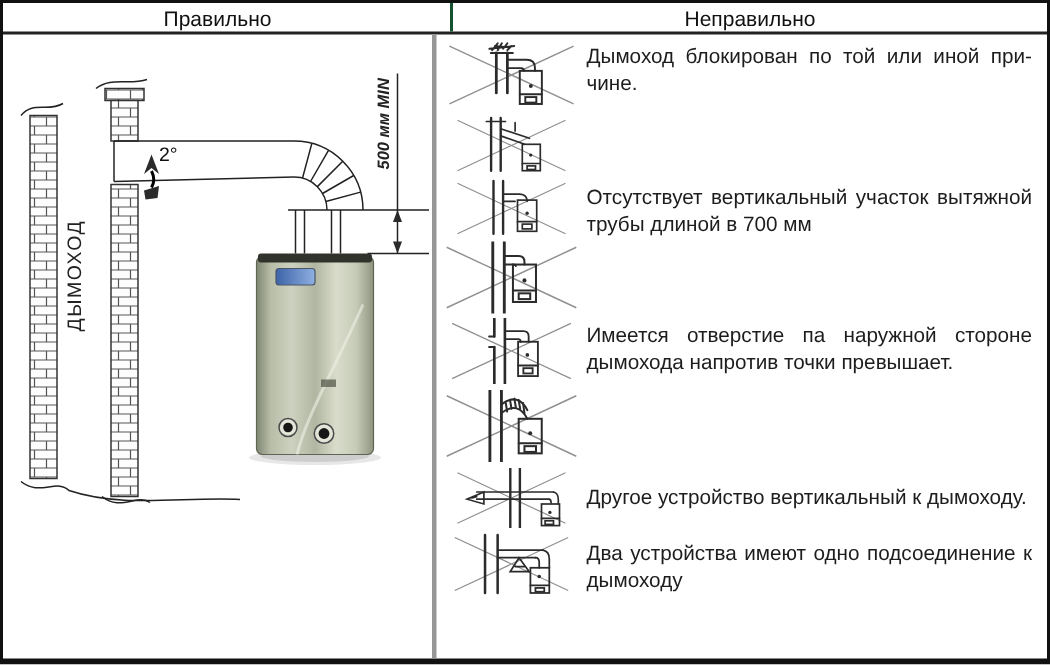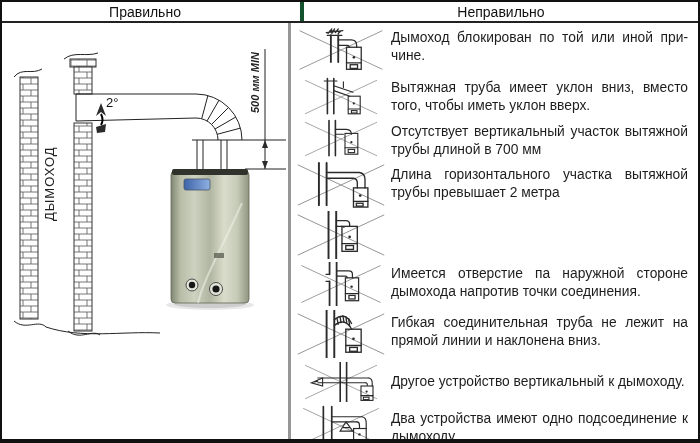--- a/index.html
+++ b/index.html
@@ -2,21 +2,21 @@
 <html><head>
 <meta charset="utf-8">
 <style>
   html,body{margin:0;padding:0;background:#fff;}
   .frame{position:relative;width:700px;height:443px;box-sizing:border-box;
     border:2px solid #111;border-bottom:4px solid #111;background:#fff;overflow:hidden;
     font-family:"Liberation Sans",sans-serif;}
   .header{display:flex;height:21px;box-sizing:border-box;border-bottom:2px solid #222;gap:12px;}
   .hcell{display:flex;align-items:center;justify-content:center;font-size:14px;color:#111;}
   .hleft{width:286px;}
-  .hright{flex:1;border-left:4px solid #14532d;}
+  .hright{flex:1;border-left:2px solid #14532d;}
   .content{display:flex;height:416px;}
   .left-panel{width:286px;position:relative;flex:0 0 286px;}
   .right-panel{flex:1;border-left:3px solid #979797;display:flex;flex-direction:column;
     padding-top:2px;box-sizing:border-box;overflow:hidden;}
   .wrow{display:flex;flex:0 0 auto;overflow:hidden;}
   .icell{flex:0 0 100px;display:flex;align-items:center;justify-content:center;}
   .tcell{flex:1;padding:0 10px 0 0;text-align:justify;font-size:13.8px;line-height:1.28;color:#1d1d1d;}
   .ln{stroke:#2b2b2b;stroke-width:1.4;fill:none;stroke-linecap:round;}
   .ln2{stroke:#2b2b2b;stroke-width:2;fill:none;stroke-linecap:round;}
   .fl{fill:#2b2b2b;stroke:none;}
@@ -139,52 +139,37 @@
             <path class="cross" d="M2,4 L92,46 M2,46 L92,4"></path>
             <path class="ln2" d="M30,2 V46 M38,2 V46"></path>
             <path class="ln" d="M26,5 H42 M50,6 V13"></path>
             <path class="ln" d="M38,11 L62,19 M38,17 L58,24"></path>
             <rect class="ln" x="56" y="24" width="15" height="22"></rect>
             <path class="ln" d="M56,40 H71"></path>
               <rect class="ln" x="60" y="42" width="7" height="3"></rect>
             <circle class="fl" cx="63" cy="33" r="1.4"></circle>
           </svg>
         </div>
-        <div class="tcell" style="padding-top:4px">Вытяжная труба имеет уклон вниз, вместо того, чтобы иметь уклон вверх.</div>
       </div>
 
       <div class="wrow" style="height:42px">
         <div class="icell">
           <svg width="94" height="40" viewBox="0 0 94 50">
             <path class="cross" d="M2,4 L92,46 M2,46 L92,4"></path>
             <path class="ln2" d="M32,2 V46 M40,2 V46"></path>
             <path class="ln" d="M40,13 H54 M40,19 H50 M54,13 Q60,13.5 60,19"></path>
             <rect class="ln" x="52" y="18" width="16" height="26"></rect>
             <path class="ln" d="M52,36 H68"></path>
               <rect class="ln" x="56" y="38" width="8" height="4"></rect>
             <circle class="fl" cx="60" cy="29" r="1.4"></circle>
           </svg>
         </div>
         <div class="tcell" style="padding-top:5px">Отсутствует вертикальный участок вытяжной трубы длиной в 700 мм</div>
       </div>
 
-      <div class="wrow" style="height:50px">
-        <div class="icell">
-          <svg width="94" height="48" viewBox="0 0 94 50">
-            <path class="cross" d="M2,4 L92,46 M2,46 L92,4"></path>
-            <path class="ln2" d="M24,2 V46 M32,2 V46"></path>
-            <path class="ln" d="M32,12 H66 M32,18 H60 M66,12 Q72,13 72,19 V28 M60,18 Q64,18.5 64,23 V28"></path>
-            <rect class="ln" x="60" y="28" width="15" height="20"></rect>
-            <path class="ln" d="M60,42 H75"></path>
-              <rect class="ln" x="63" y="44" width="7" height="3"></rect>
-            <circle class="fl" cx="67" cy="36" r="1.4"></circle>
-          </svg>
-        </div>
-        <div class="tcell" style="padding-top:6px">Длина горизонтального участка вытяжной трубы превышает 2 метра</div>
-      </div>
 
       <div class="wrow" style="height:50px">
         <div class="icell">
           <svg width="94" height="48" viewBox="0 0 94 50">
             <path class="cross" d="M2,4 L92,46 M2,46 L92,4"></path>
             <path class="ln2" d="M34,0 V50 M42,0 V50"></path>
             <path class="ln" d="M42,10 H52 M42,16 H48 M52,10 Q56,10 56,14 V16 M48,16 Q50,16 50,17"></path>
             <rect class="ln" x="48" y="16" width="16" height="26"></rect>
             <path class="ln" d="M48,34 H64"></path>
               <rect class="ln" x="52" y="36" width="8" height="4"></rect>
@@ -199,37 +184,36 @@
             <path class="cross" d="M2,4 L92,46 M2,46 L92,4"></path>
             <path class="ln2" d="M34,0 V14 M34,22 V50 M42,0 V50"></path>
             <path class="ln" d="M30,14 h4 M30,22 h4"></path>
             <path class="ln" d="M42,10 H56 M42,16 H52 M56,10 Q60,10 60,14 V18 M52,16 Q54,16 54,18"></path>
             <rect class="ln" x="52" y="18" width="15" height="26"></rect>
             <path class="ln" d="M52,36 H67"></path>
               <rect class="ln" x="56" y="38" width="7" height="4"></rect>
             <circle class="fl" cx="59" cy="28" r="1.4"></circle>
           </svg>
         </div>
-        <div class="tcell" style="padding-top:5px">Имеется отверстие па наружной стороне дымохода напротив точки соединения.</div>
+        <div class="tcell" style="padding-top:5px">Имеется отверстие па наружной стороне дымохода напротив точки превышает.</div>
       </div>
 
       <div class="wrow" style="height:52px">
         <div class="icell">
           <svg width="94" height="48" viewBox="0 0 94 50">
             <path class="cross" d="M2,4 L92,46 M2,46 L92,4"></path>
             <path class="ln2" d="M32,0 V50 M40,0 V50"></path>
             <path class="ln" d="M40,10 C48,4 54,6 58,14 M40,16 C48,10 54,12 58,20"></path>
             <path class="ln" d="M43,9 l1,6 M46,7 l1,6 M49,6 l1,6 M52,7 l1,6 M55,9 l1,7"></path>
             <rect class="ln" x="52" y="20" width="16" height="24"></rect>
             <path class="ln" d="M52,37 H68"></path>
               <rect class="ln" x="56" y="39" width="8" height="4"></rect>
             <circle class="fl" cx="60" cy="30" r="1.4"></circle>
           </svg>
         </div>
-        <div class="tcell" style="padding-top:6px">Гибкая соединительная труба не лежит на прямой линии и наклонена вниз.</div>
       </div>
 
       <div class="wrow" style="height:43px">
         <div class="icell">
           <svg width="94" height="40" viewBox="0 0 94 50">
             <path class="cross" d="M2,4 L92,46 M2,46 L92,4"></path>
             <path class="ln2" d="M46,0 V50 M54,0 V50"></path>
             <path class="ln" d="M18,20 H82 M18,26 H78"></path>
             <path class="ln" d="M24,20 L10,26 L24,30 Z M18,24 l-4,1"></path>
             <path class="ln" d="M82,20 Q86,21 86,26 V30 M78,26 Q80,26 80,29"></path>

